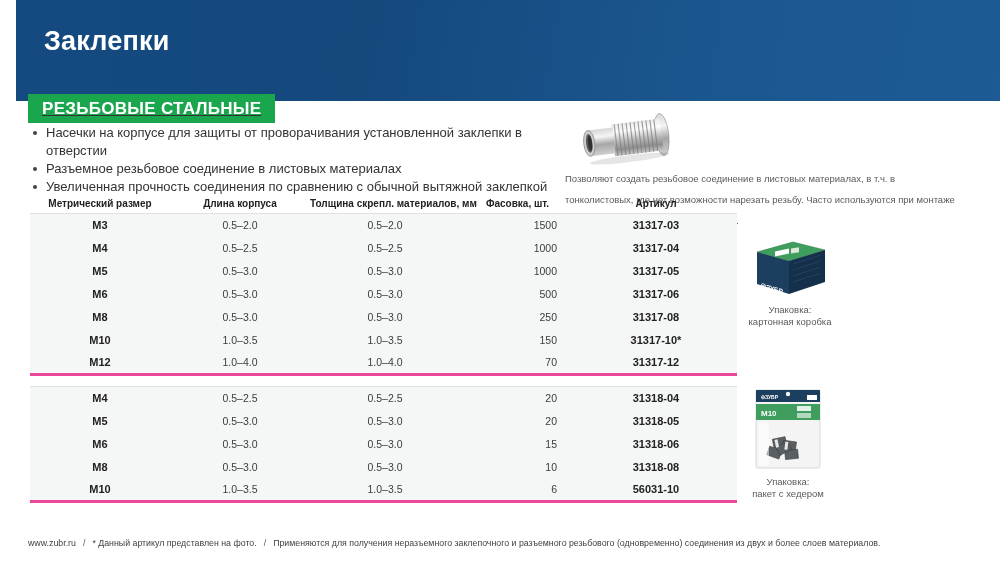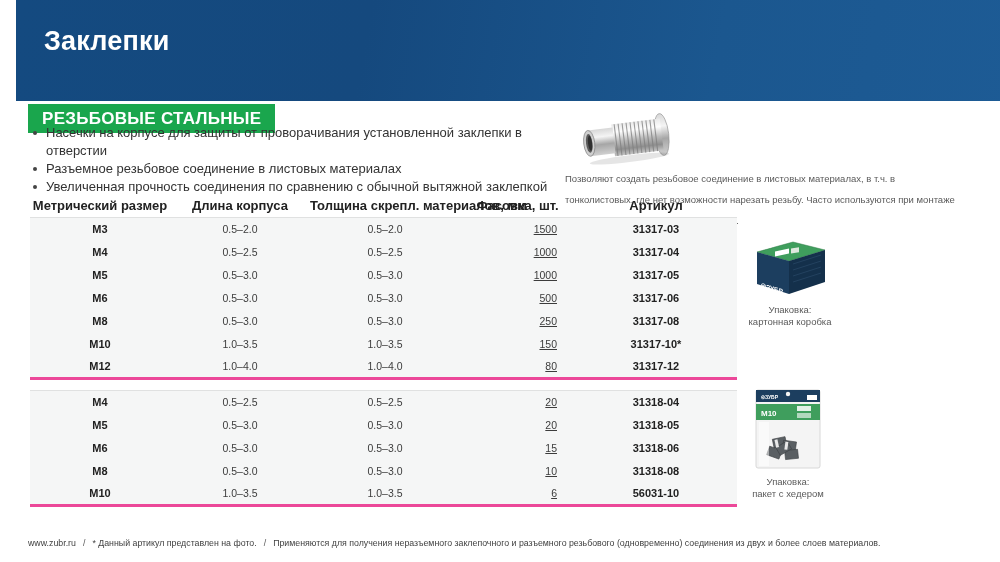--- a/index.html
+++ b/index.html
@@ -23,22 +23,22 @@
   .logo-row { display:flex; align-items:center; justify-content:flex-end; }
   .logo-mark { width:58px; height:46px; margin-right:8px; }
   .logo-text { font-size:37px; font-weight:bold; color:#ffffff; line-height:40px; letter-spacing:1px;}
   .logo-sub {
     text-align:right; color:#ffffff; font-size:9.5px; letter-spacing:4.2px;
     margin-top:1px; font-weight:bold;
   }
 
   
   .banner {
-    position:absolute; left:28px; top:104px; height:29px; padding:0 14px;
-    background:#1aa64d; display:flex; align-items:center;
+    position:absolute; left:28px; top:94px; height:29px; padding:0 14px;
+    background:#1aa64d; display:flex; align-items:center;text-decoration:underline;
   }
   .banner span { color:#ffffff; font-weight:bold; font-size:17px; letter-spacing:0.3px; }
 
   
   .features { position:absolute; left:30px; top:124px; width:520px; list-style:none; }
   .features li {
     position:relative; padding-left:16px; font-size:13px; line-height:18px; color:#333;
   }
   .features li::before {
     content:""; position:absolute; left:3px; top:7px; width:4px; height:4px;
@@ -52,28 +52,28 @@
   .description {
     position:absolute; left:565px; top:168px; width:400px;
     font-size:9.5px; line-height:21px; color:#595959;
   }
 
   
   .tablewrap { position:absolute; left:30px; top:196px; width:707px; }
   table { border-collapse:collapse; table-layout:fixed; width:707px; }
   col.c1{width:140px} col.c2{width:140px} col.c3{width:150px} col.c4{width:115px} col.c5{width:162px}
   thead th {
-    font-size:13px; font-weight:bold; color:#222; text-align:center;
+    font-size:10px; font-weight:bold; color:#222; text-align:center;
     padding:2px 0 4px 0; white-space:nowrap;
   }
   tbody { background:#f5f6f6; }
   tbody tr { height:23px; }
   tbody td { font-size:10.5px; color:#3c3c3c; text-align:center; white-space:nowrap; }
   tbody td:nth-child(1){ font-weight:bold; color:#222; font-size:11px; }
-  tbody td:nth-child(4){ text-align:right; padding-right:18px;text-decoration:underline; }
+  tbody td:nth-child(4){ text-align:right; padding-right:18px; }
   tbody td:nth-child(5){ font-weight:bold; color:#222; font-size:11px; }
   tbody.grp { border-top:1px solid #e0e1e1; border-bottom:3px solid #ec4899; }
   tbody.gap tr { height:12px; }
   tbody.gap { background:#ffffff; border:none; }
 
   
   .pack { position:absolute; width:110px; text-align:center; }
   .pack-box  { left:735px; top:236px; }
   .pack-bag  { left:733px; top:386px; }
   .pack-img { display:block; margin:0 auto; }
@@ -211,21 +211,21 @@
             <td>М10</td>
             <td>1.0–3.5</td>
             <td>1.0–3.5</td>
             <td>150</td>
             <td>31317-10*</td>
           </tr>
           <tr>
             <td>М12</td>
             <td>1.0–4.0</td>
             <td>1.0–4.0</td>
-            <td>80</td>
+            <td>70</td>
             <td>31317-12</td>
           </tr>
         </tbody>
       <tbody class="gap">
           <tr>
             <td colspan="5"></td>
           </tr>
         </tbody>
       <tbody class="grp">
           <tr>

